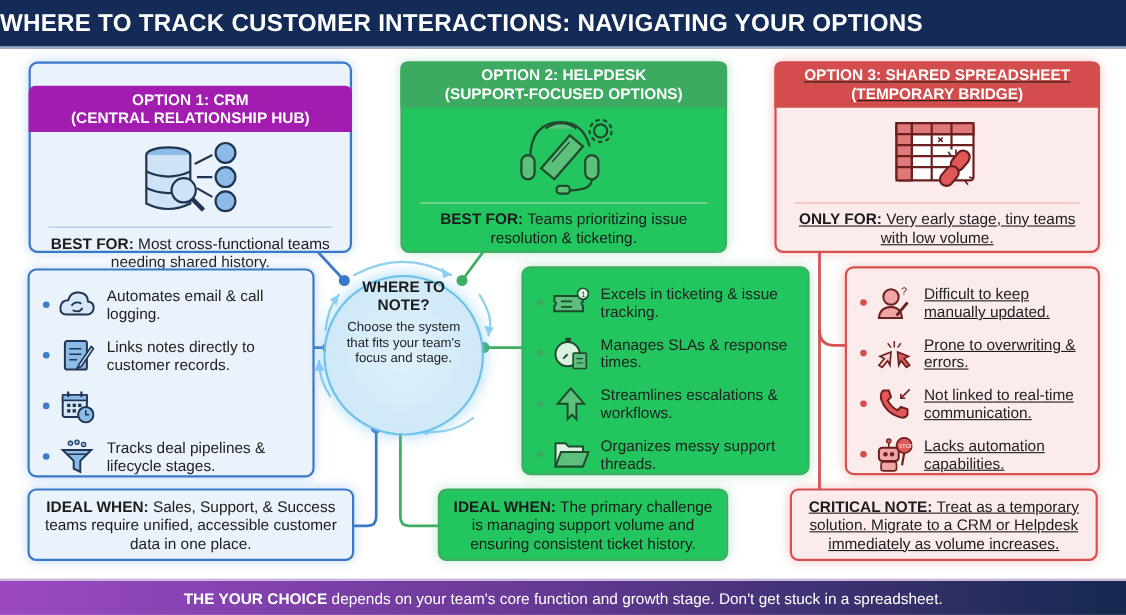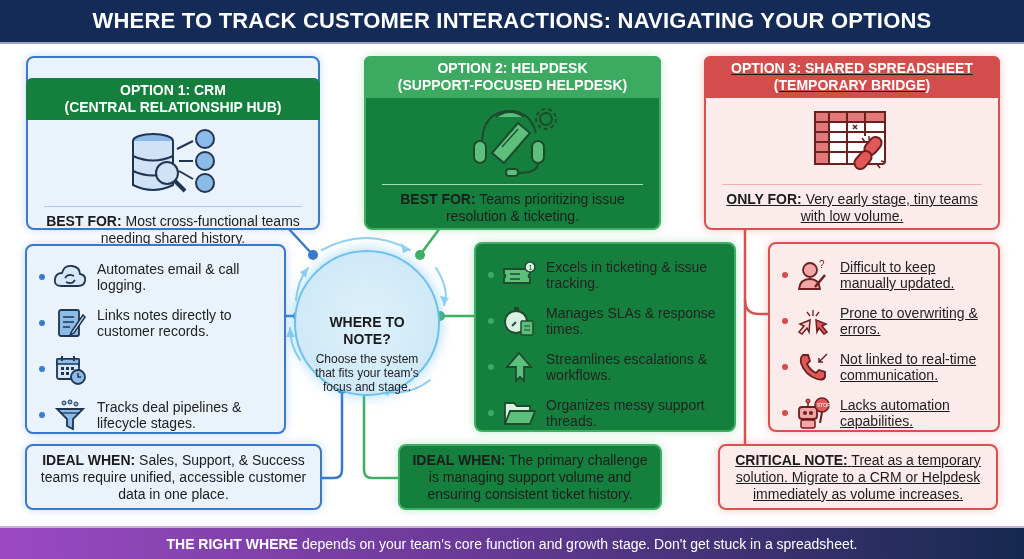--- a/index.html
+++ b/index.html
@@ -2,36 +2,36 @@
 <html><head>
 <meta charset="utf-8">
 <style>
   * { box-sizing: border-box; margin: 0; padding: 0; }
   html, body { width: 1024px; height: 559px; overflow: hidden; background: #ffffff; }
   body { font-family: "Liberation Sans", "DejaVu Sans", sans-serif; color: #1c1c1c; position: relative; }
 
   .header {
     position: absolute; left: 0; top: 0; width: 1024px; height: 44px;
     background: #142a57; color: #ffffff;
-    display: flex; align-items: center; justify-content: center;
+    display: flex; align-items: center; justify-content: flex-start;
     font-weight: 700; font-size: 22px; letter-spacing: 0.2px;
     border-bottom: 2px solid #9aa7c4;
   }
 
   .box { position: absolute; border-radius: 8px; border: 2px solid; }
   .blue-box { background: #eaf2fc; border-color: #3a78c8; box-shadow: 0 0 10px rgba(80,150,230,0.35); }
-  .green-box { background: #15803d; border-color: #3fae63; box-shadow: 0 0 10px rgba(80,190,120,0.35); }
+  .green-box { background: #22c55e; border-color: #3fae63; box-shadow: 0 0 10px rgba(80,190,120,0.35); }
   .red-box { background: #fcebeb; border-color: #d85050; box-shadow: 0 0 10px rgba(230,90,90,0.35); text-decoration: underline; }
 
   .opt-head {
     height: 42px; color: #fff; font-weight: 700; font-size: 14px; line-height: 17px;
     text-align: center; display: flex; flex-direction: column; justify-content: center;
     border-radius: 6px 6px 0 0; margin: -2px -2px 0 -2px;
   }
-  .blue-box .opt-head { background: #15803d; margin-top: 20px; }
+  .blue-box .opt-head { background: #a21caf; margin-top: 20px; }
   .green-box .opt-head { background: #3caa60; }
   .red-box .opt-head { background: #d44d4d; }
 
   .opt-icon { height: 86px; display: flex; align-items: center; justify-content: center; }
   .opt-divider { height: 1px; margin: 0 16px; }
   .blue-box .opt-divider { background: #a9c6ec; }
   .green-box .opt-divider { background: #a8dcb8; }
   .red-box .opt-divider { background: #efb0b0; }
   .opt-text { text-align: center; font-size: 14px; line-height: 17px; padding: 6px 8px 0 8px; }
   .opt-text b { font-weight: 700; }
@@ -46,21 +46,21 @@
   .red-box .dot { background: #d44d4d; }
   .feat .ficon { width: 34px; height: 34px; flex: none; margin-right: 10px; display: flex; align-items: center; justify-content: center; }
   .feat .ftext { font-size: 14px; line-height: 16px; color: #222; }
 
   .note { text-align: center; font-size: 14px; line-height: 17px; display: flex; align-items: center; justify-content: center; padding: 16px 8px; }
 
   .hub {
     position: absolute; left: 294px; top: 250px; width: 146px; height: 146px; border-radius: 50%;
     background: radial-gradient(circle, #dff1fb 0%, #cfe9f8 70%, #bfe2f6 100%);
     border: 2px solid #6cc1ea; box-shadow: 0 0 14px rgba(100,190,240,0.6);
-    display: flex; flex-direction: column; align-items: center; justify-content: flex-end; text-align: center;
+    display: flex; flex-direction: column; align-items: center; justify-content: flex-start; text-align: center;
   }
   .hub-title { font-weight: 700; font-size: 14px; line-height: 17px; color: #1b1b1b; }
   .hub-sub { font-size: 12px; line-height: 14px; color: #222; margin-top: 4px; }
 
   svg.connectors { position: absolute; left: 0; top: 0; width: 1024px; height: 559px; pointer-events: none; }
 
   .footer {
     position: absolute; left: 0; top: 526px; width: 1024px; height: 33px;
     background: linear-gradient(90deg, #9b49c2 0%, #6a3a98 45%, #15294f 100%);
     color: #fff; font-size: 14px; display: flex; align-items: center; justify-content: center;
@@ -206,21 +206,21 @@
 <div class="box blue-box note" style="left:25px; top:444px; width:297px; height:66px;">
   <div>
     <b>IDEAL WHEN:</b>
     <span>Sales, Support, &amp; Success teams require unified, accessible customer data in one place.</span>
   </div>
 </div>
 
 <div class="box green-box" style="left:364px; top:56px; width:297px; height:174px;">
   <div class="opt-head">
     <span>OPTION 2: HELPDESK</span>
-    <span>(SUPPORT-FOCUSED HELPDESK)</span>
+    <span>(SUPPORT-FOCUSED OPTIONS)</span>
   </div>
   <div class="opt-icon">
     <svg width="90" height="76" viewBox="0 0 90 76">
       <g stroke="#1e4a2d" stroke-width="2">
         <path d="M14 42 Q14 8 42 8 Q62 8 68 30" fill="none"></path>
         <path d="M28 14 Q42 4 56 14" fill="#5cbf7c"></path>
         <rect x="6" y="38" width="12" height="22" rx="6" fill="#5cbf7c"></rect>
         <rect x="64" y="38" width="12" height="22" rx="6" fill="#5cbf7c"></rect>
         <path d="M70 60 Q70 70 50 70" fill="none"></path>
         <rect x="38" y="66" width="12" height="7" rx="3" fill="#5cbf7c"></rect>
@@ -404,15 +404,15 @@
 
 <div class="hub">
   <div class="hub-title">
     <div>WHERE TO</div>
     <div>NOTE?</div>
   </div>
   <div class="hub-sub" style="width:120px;">Choose the system that fits your team's focus and stage.</div>
 </div>
 
 <div class="footer">
-  <b>THE RIGHT WHERE</b>
+  <b>THE YOUR CHOICE</b>
   <span>depends on your team's core function and growth stage. Don't get stuck in a spreadsheet.</span>
 </div>
 
 </body></html>

